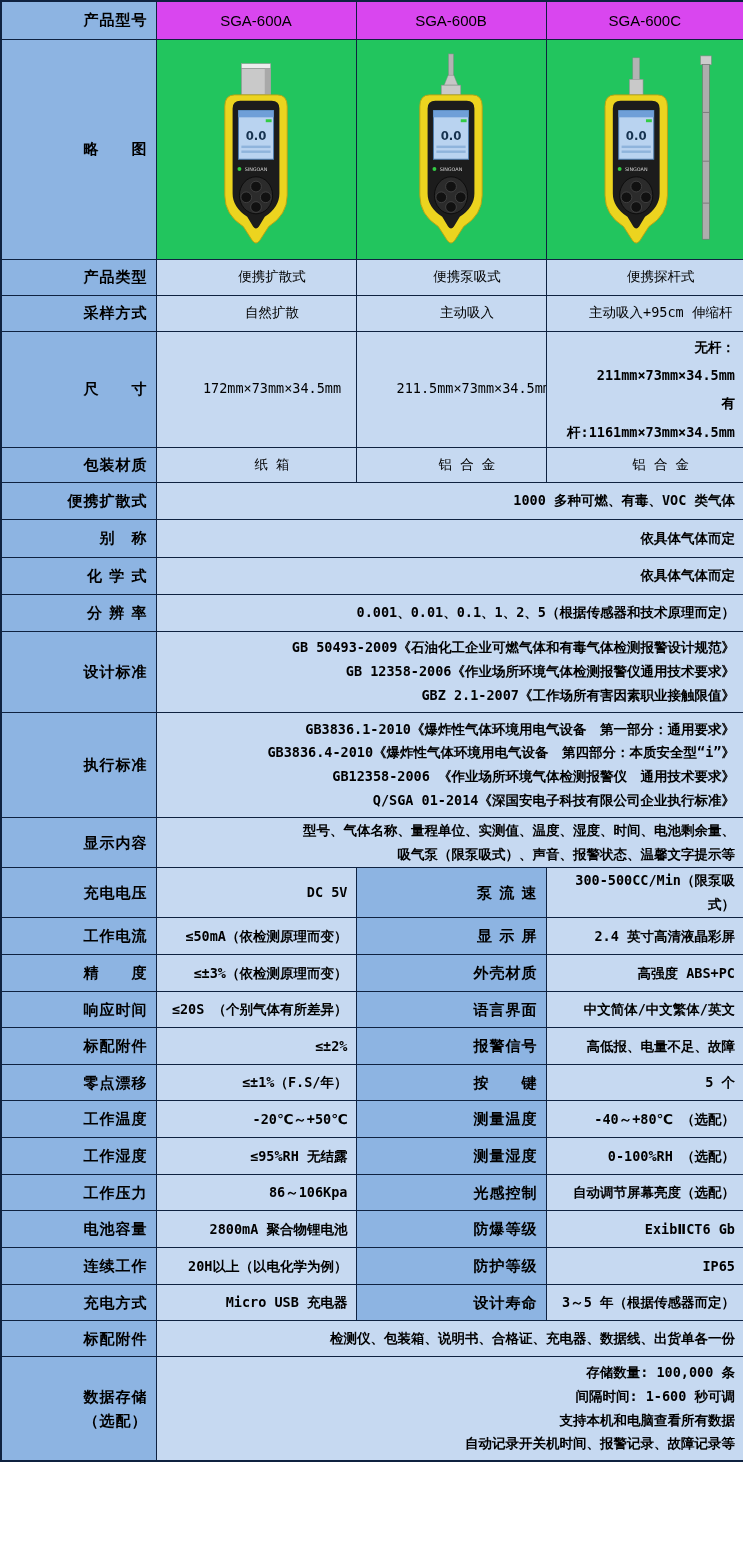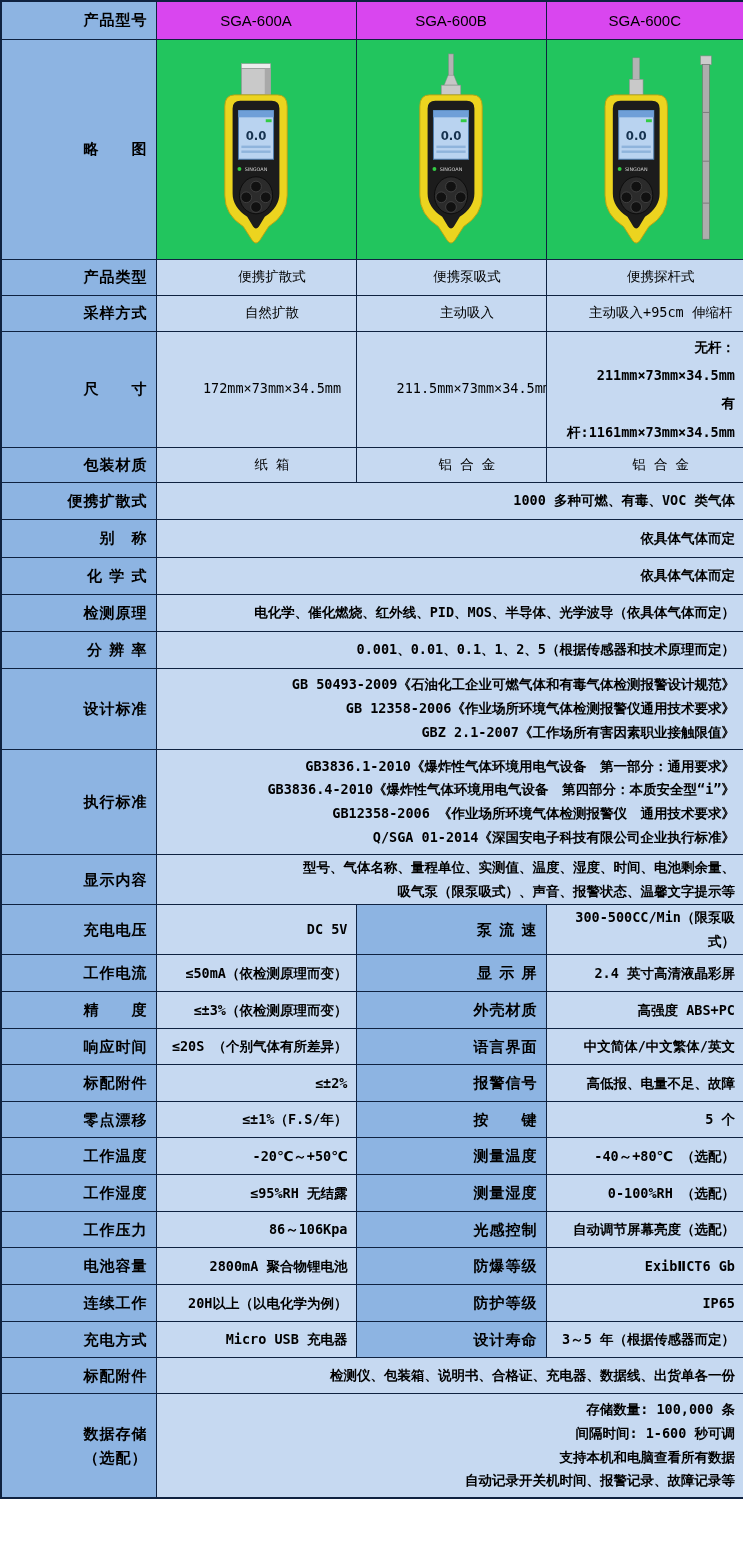--- a/index.html
+++ b/index.html
@@ -140,24 +140,20 @@
   </tr>
   <tr style="height:38px">
     <td class="lbl">别　称</td>
     <td class="val l" colspan="3">依具体气体而定</td>
   </tr>
   <tr style="height:37px">
     <td class="lbl">化 学 式</td>
     <td class="val l" colspan="3">依具体气体而定</td>
   </tr>
   <tr style="height:37px">
-    <td class="lbl">检测原理</td>
-    <td class="val l" colspan="3">电化学、催化燃烧、红外线、PID、MOS、半导体、光学波导（依具体气体而定）</td>
-  </tr>
-  <tr style="height:37px">
     <td class="lbl">分 辨 率</td>
     <td class="val l" colspan="3">0.001、0.01、0.1、1、2、5（根据传感器和技术原理而定）</td>
   </tr>
   <tr style="height:81px">
     <td class="lbl">设计标准</td>
     <td class="val l" colspan="3">GB 50493-2009《石油化工企业可燃气体和有毒气体检测报警设计规范》
 GB 12358-2006《作业场所环境气体检测报警仪通用技术要求》
 GBZ 2.1-2007《工作场所有害因素职业接触限值》</td>
   </tr>
   <tr style="height:105px">

